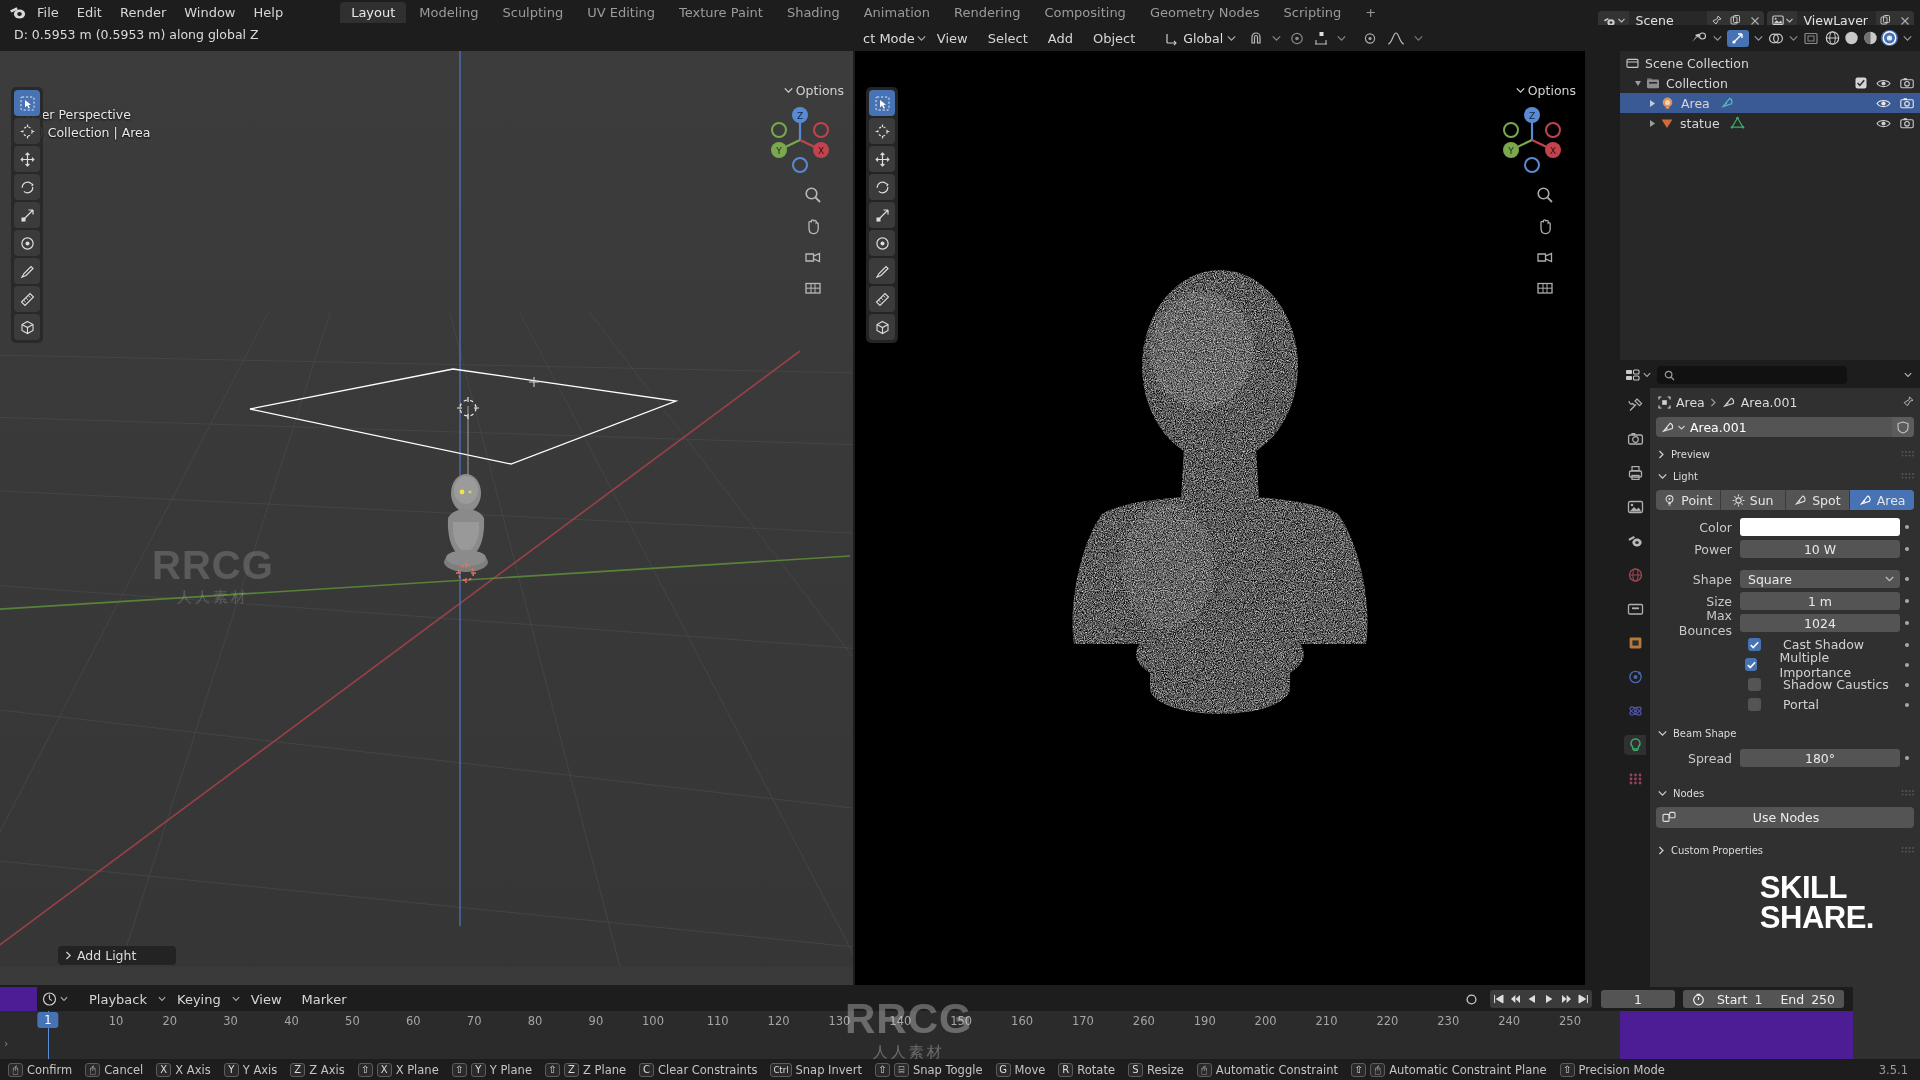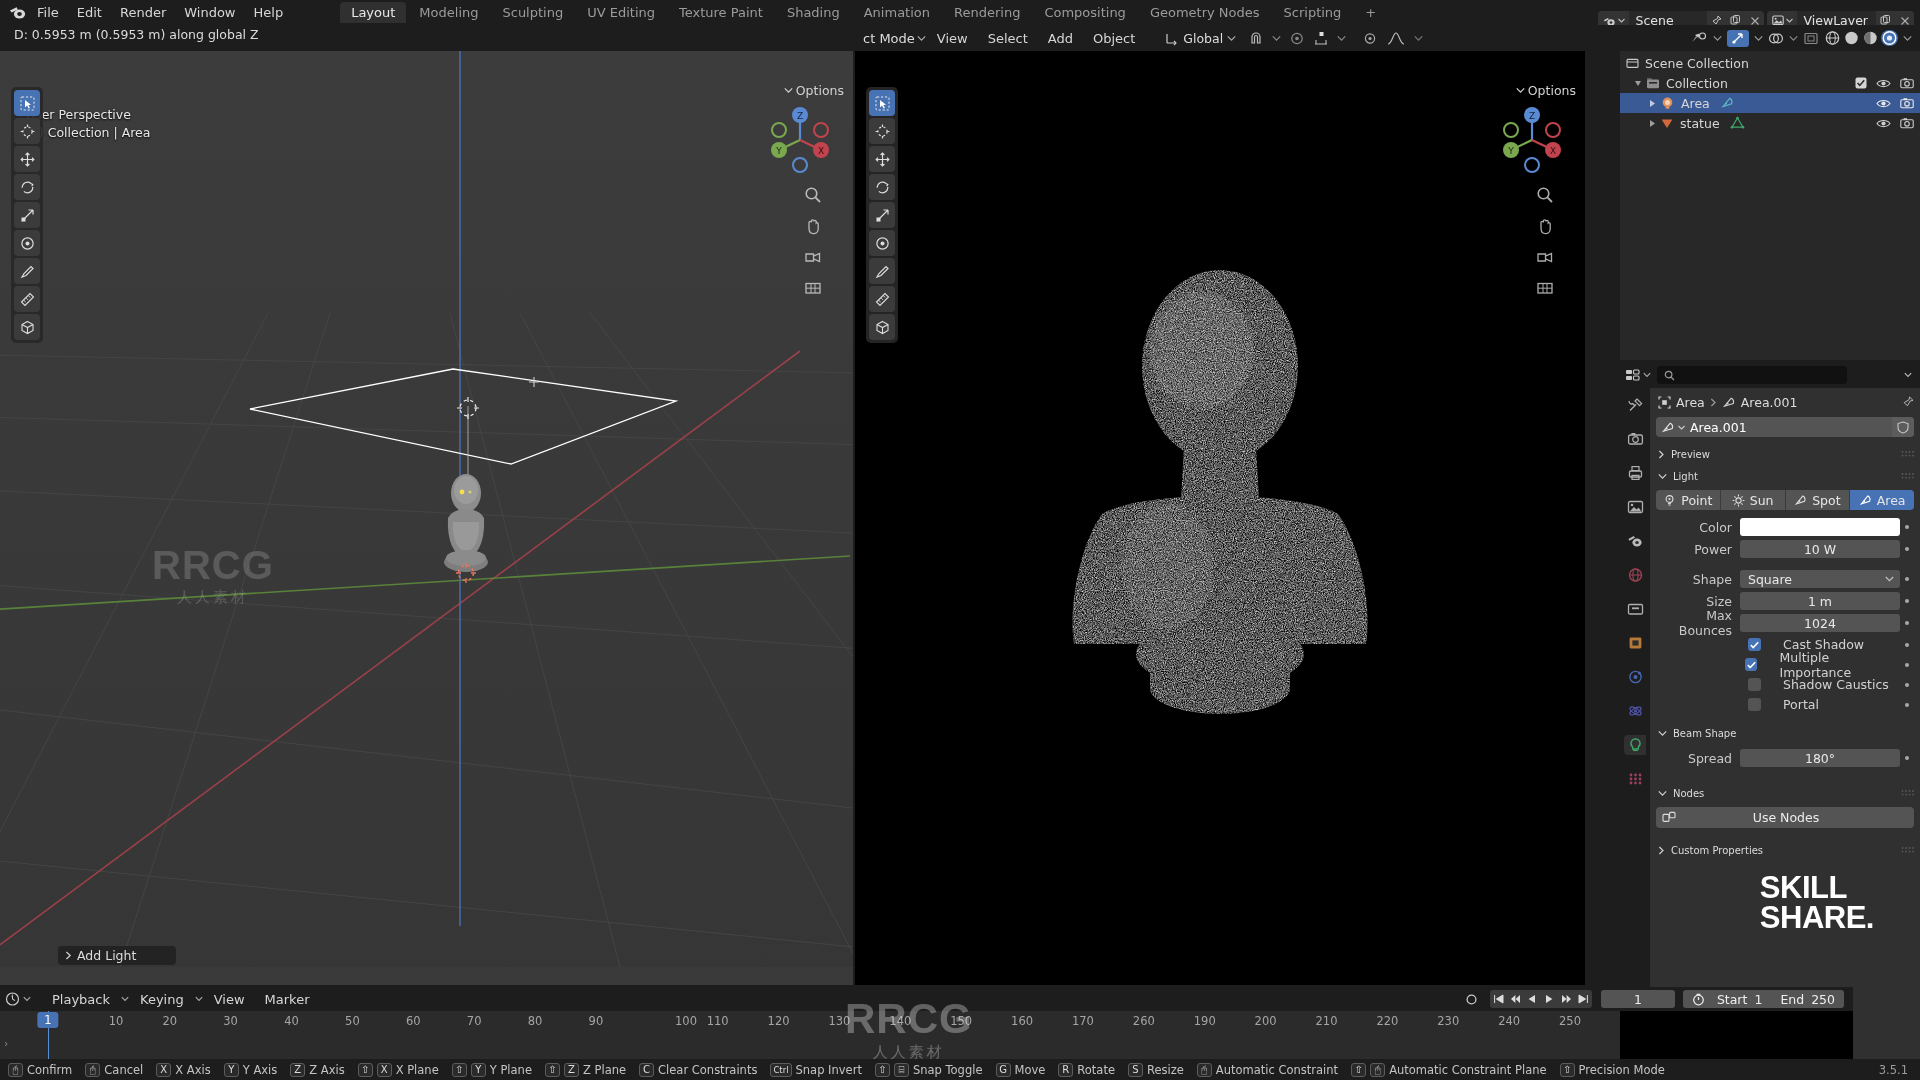--- a/index.html
+++ b/index.html
@@ -118,21 +118,21 @@
   .cbrow .pad { width:92px; }
   .cb { width:13px; height:13px; border-radius:3px; background:#545454; display:flex; align-items:center; justify-content:center; }
   .cb.on { background:#4772b3; }
   .cbl { margin-left:22px; font-size:12.5px; color:#d2d2d2; }
 
   .bigbtn { display:flex; align-items:center; height:21px; background:#545454; border-radius:4px; margin:3px 0; }
   .bigbtn .ic { width:26px; display:flex; align-items:center; justify-content:center; }
   .bigbtn .tx { flex:1; text-align:center; font-size:12.5px; color:#ececec; padding-right:24px; }
 
   
-  #timeline { left:0; top:987px; width:1853px; height:72px; background:#000000; }
+  #timeline { left:0; top:987px; width:1853px; height:72px; background:#4c1d95;padding-left:37px; }
   #timeline .hdr { background:#1d1d1d; height:24px; }
   .tl-right { margin-left:auto; display:flex; align-items:center; gap:3px; padding-right:4px; }
   .tfield { height:18px; background:#545454; border-radius:3px; display:flex; align-items:center; justify-content:center;
      font-size:12.5px; color:#eee; padding:0 10px; }
   .tgroup { display:flex; background:#545454; border-radius:3px; overflow:hidden; height:18px; align-items:center; }
   .tgroup .seg { padding:0 9px; font-size:12.5px; color:#eee; display:flex; align-items:center; gap:7px; }
   .pbtn { width:17px; height:18px; display:flex; align-items:center; justify-content:center; }
   #ruler { position:absolute; left:0; top:24px; width:1620px; height:22px; background:#2b2b2b; }
   .tick { position:absolute; top:3px; font-size:11.5px; color:#a5a5a5; transform:translateX(-50%); }
   #tl-body { position:absolute; left:0; top:46px; width:1620px; bottom:0; background:#2b2b2b; }
@@ -1302,21 +1302,21 @@
         <div class="tick" style="left: 48px; color: transparent;">1</div>
         <div class="tick" style="left: 116px;">10</div>
         <div class="tick" style="left: 169.76px;">20</div>
         <div class="tick" style="left: 230.64px;">30</div>
         <div class="tick" style="left: 291.52px;">40</div>
         <div class="tick" style="left: 352.4px;">50</div>
         <div class="tick" style="left: 413.28px;">60</div>
         <div class="tick" style="left: 474.16px;">70</div>
         <div class="tick" style="left: 535.04px;">80</div>
         <div class="tick" style="left: 595.92px;">90</div>
-        <div class="tick" style="left: 686px;">100</div>
+        <div class="tick" style="left: 653px;">100</div>
         <div class="tick" style="left: 717.68px;">110</div>
         <div class="tick" style="left: 778.56px;">120</div>
         <div class="tick" style="left: 839.44px;">130</div>
         <div class="tick" style="left: 900.32px;">140</div>
         <div class="tick" style="left: 961.2px;">150</div>
         <div class="tick" style="left: 1022.08px;">160</div>
         <div class="tick" style="left: 1082.96px;">170</div>
         <div class="tick" style="left: 1143.84px;">260</div>
         <div class="tick" style="left: 1204.72px;">190</div>
         <div class="tick" style="left: 1265.6px;">200</div>

